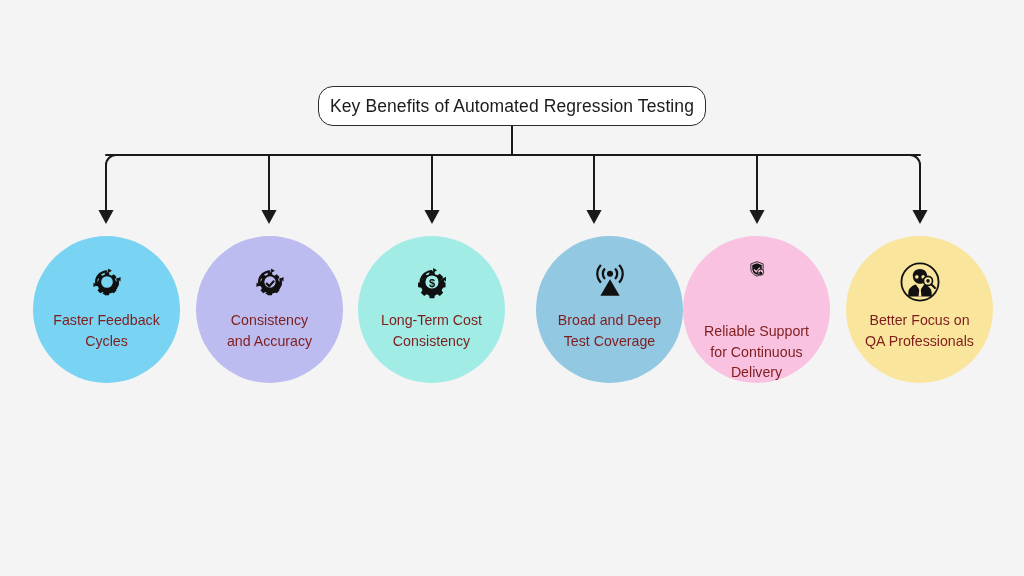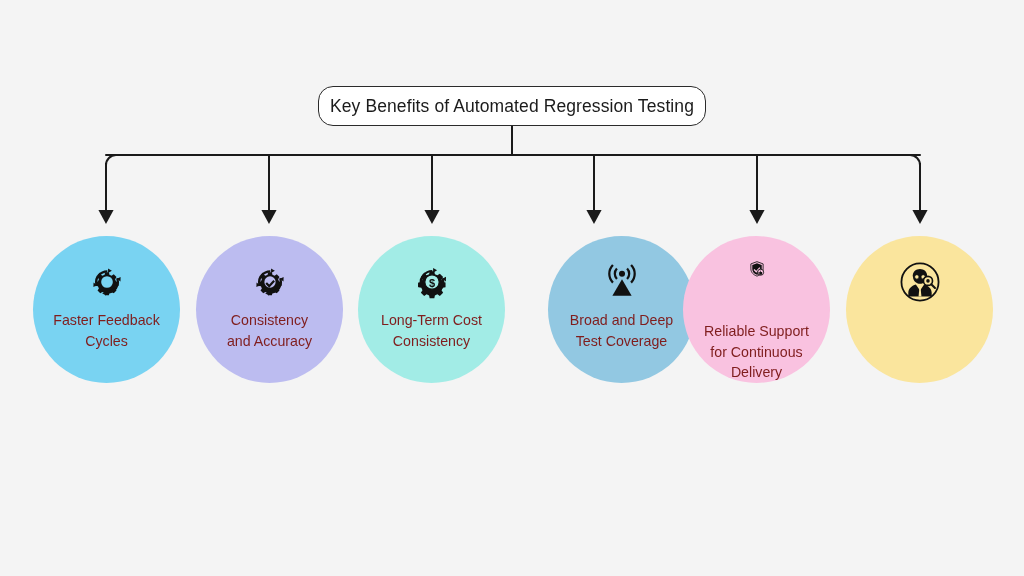--- a/index.html
+++ b/index.html
@@ -167,21 +167,21 @@
       <path d="M52.4 24.5 l-.2 6.7 -5.4-4z"></path>
       <path d="M45.8 42.8 a18.4 18.4 0 0 1-14.3 6.8 l0-3.2 a15.2 15.2 0 0 0 11.8-5.6z"></path>
       <path d="M30.4 52.4 l-5.8-3.4 5.8-3.4z"></path>
       <path d="M15 38 a18.4 18.4 0 0 1 6.2-20 l2.1 2.6 a15.2 15.2 0 0 0-5.1 16.4z"></path>
       <path d="M11.6 39.5 l.2-6.7 5.4 4z"></path>
     </svg>
     <div class="node-label">Long-Term Cost
 Consistency</div>
   </div>
 
-  <div class="node" style="left:548px;background:#92c8e2;">
+  <div class="node" style="left:536px;background:#92c8e2;">
     <svg class="node-icon" viewBox="0 0 64 64" fill="#111">
       <circle cx="32" cy="20" r="4.4"></circle>
       <path d="M32 28 L46 52 H18 Z"></path>
       <path d="M23.4 11.4 a12.6 12.6 0 0 0 0 17.4 l2.4-2.2 a9.4 9.4 0 0 1 0-13z"></path>
       <path d="M40.6 11.4 a12.6 12.6 0 0 1 0 17.4 l-2.4-2.2 a9.4 9.4 0 0 0 0-13z"></path>
       <path d="M17.6 6.2 a19.8 19.8 0 0 0 0 27.8 l2.4-2.2 a16.6 16.6 0 0 1 0-23.4z"></path>
       <path d="M46.4 6.2 a19.8 19.8 0 0 1 0 27.8 l-2.4-2.2 a16.6 16.6 0 0 0 0-23.4z"></path>
     </svg>
     <div class="node-label">Broad and Deep
 Test Coverage</div>
@@ -211,15 +211,17 @@
       <circle cx="36.6" cy="24.6" r="3.3" fill="#fae59d" stroke="#111" stroke-width="1.4"></circle>
       <path d="M30.7 24.6 h2.6" stroke="#111" stroke-width="1.4"></path>
       <path d="M26 35.6 c-6.6 1.8-11 6.4-11 12.2 v5.4 h34 v-5.4 c0-5.8-4.4-10.4-11-12.2
                l-6 8.6z"></path>
       <path d="M29.2 35 h5.6 l-2.8 5.4z" fill="#fae59d"></path>
       <path d="M31.1 41 h1.8 l1.2 12.2 h-4.2z" fill="#fae59d"></path>
       <circle cx="43.6" cy="30.4" r="6.6" fill="#fae59d" stroke="#111" stroke-width="2.4"></circle>
       <path d="M48.4 35.2 l5.4 5.4" stroke="#111" stroke-width="3" stroke-linecap="round"></path>
       <circle cx="43.6" cy="30.4" r="2.6"></circle>
     </svg>
+    <div class="node-label">Better Focus on
+QA Professionals</div>
   </div>
 
 </div>
 
 </body></html>

